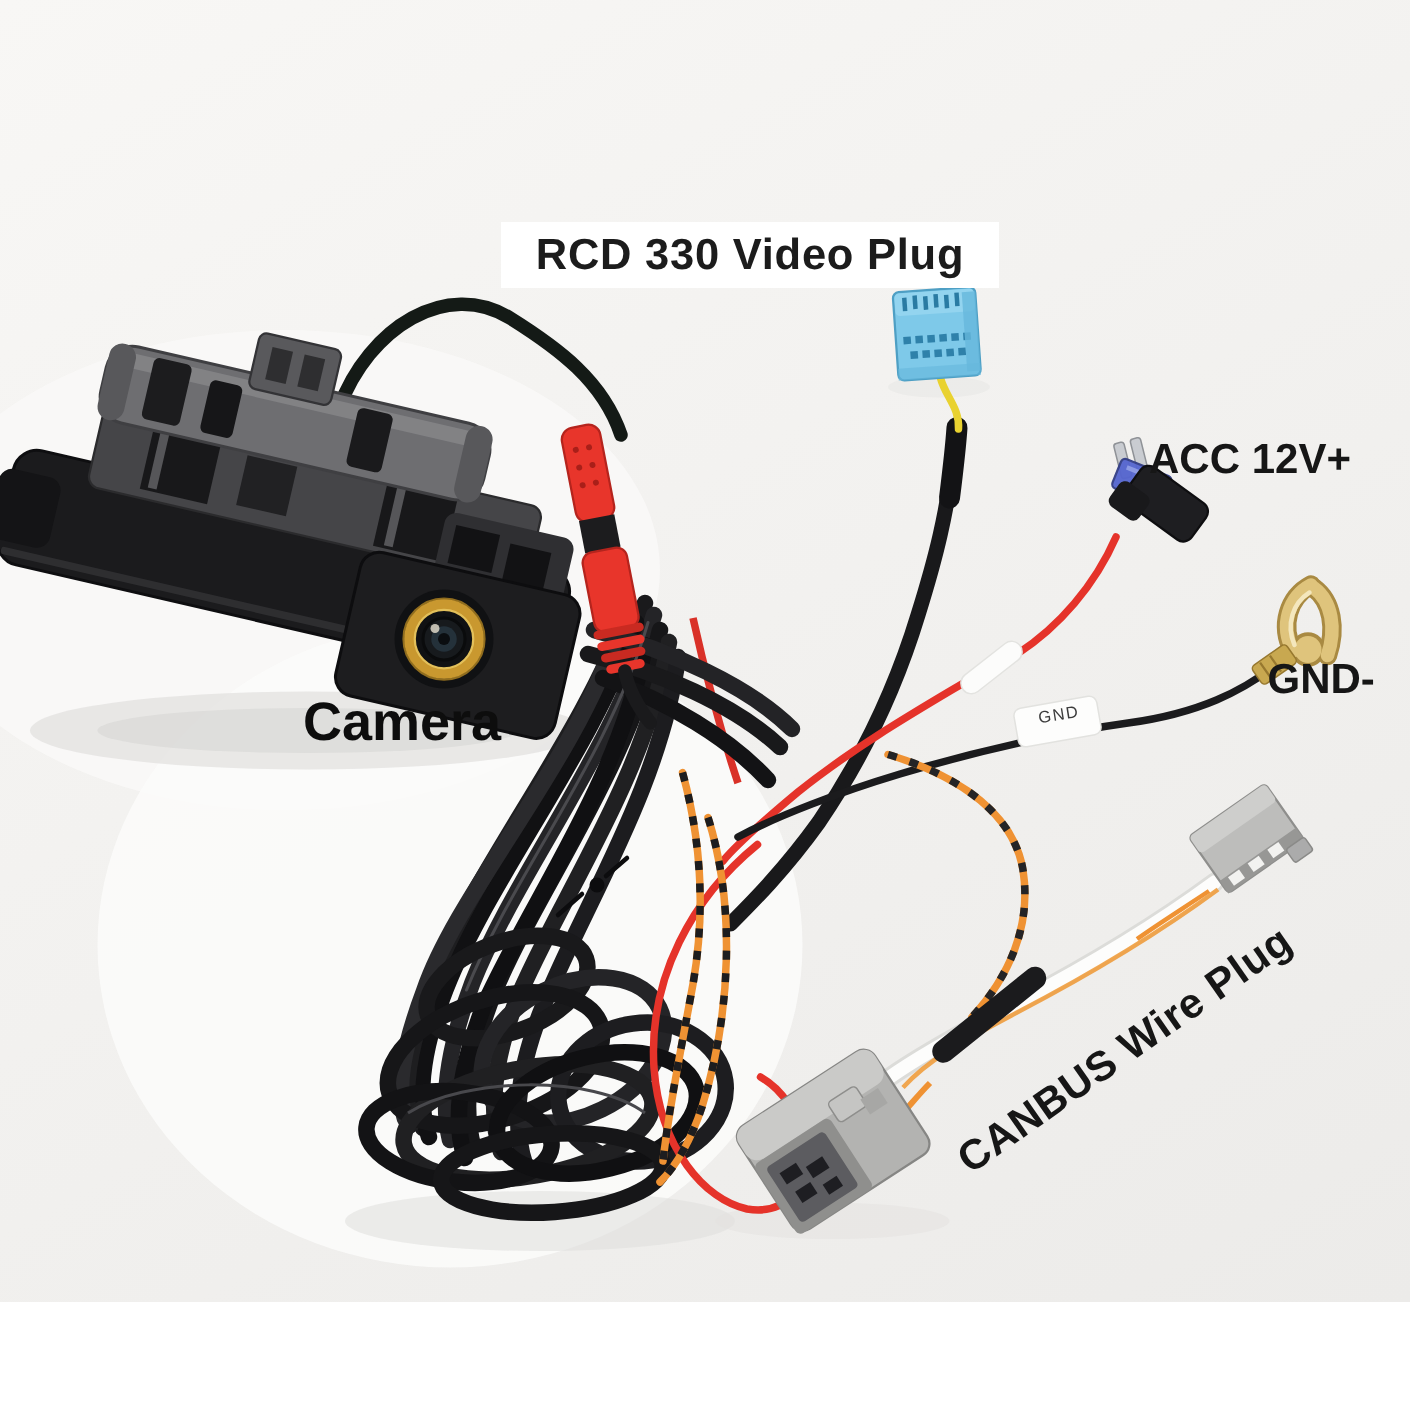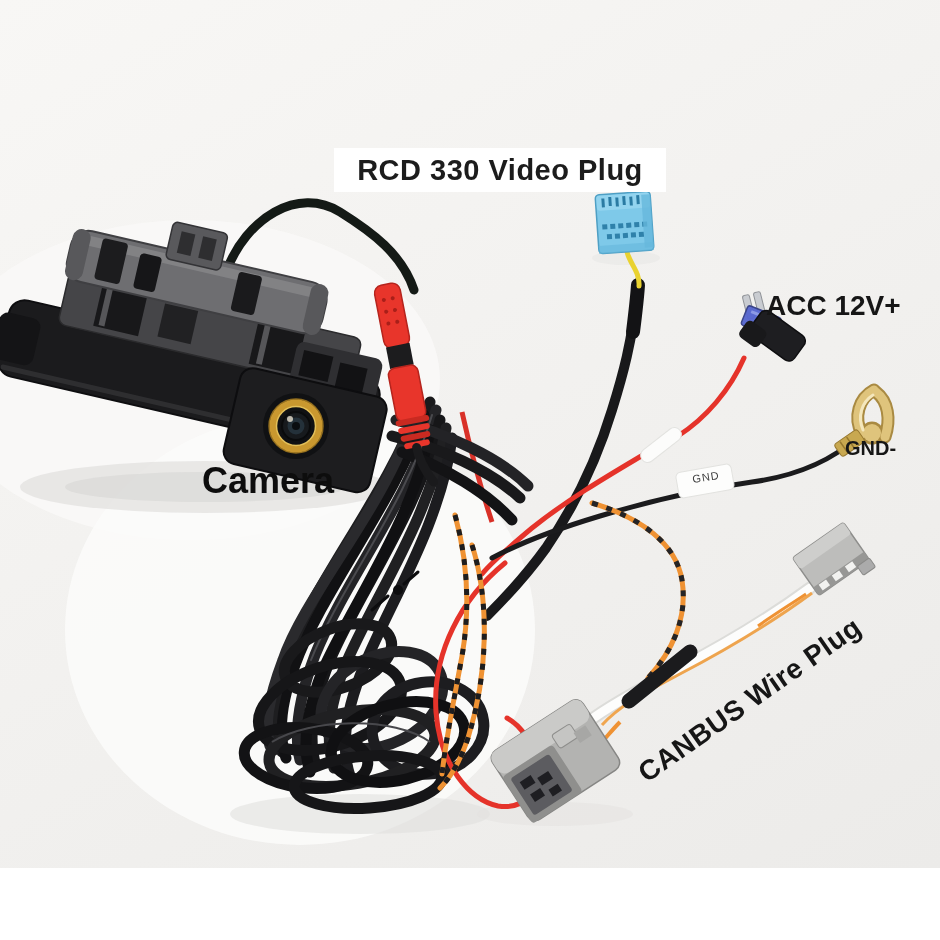--- a/index.html
+++ b/index.html
@@ -10,21 +10,21 @@
   }
   .art{position:absolute;left:0;top:0;}
   .label{position:absolute;color:#161616;white-space:nowrap;}
   .label-rcd{
     left:334px;top:148px;width:332px;height:44px;background:#ffffff;
     display:flex;align-items:center;justify-content:center;
     font-size:29px;font-weight:600;letter-spacing:.5px;color:#1c1c1c;
   }
   .label-camera{left:202px;top:460px;font-size:36px;font-weight:800;color:#0d0d0d;}
   .label-acc{left:766px;top:290px;font-size:28px;font-weight:600;}
-  .label-gnd{left:845px;top:437px;font-size:20px;font-weight:600;}
+  .label-gnd{left:845px;top:437px;font-size:28px;font-weight:600;}
   .label-canbus{
     left:600px;top:684px;width:300px;text-align:center;
     font-size:28px;font-weight:600;letter-spacing:.5px;
     transform:rotate(-35deg);
   }
   .label-gnd-sleeve{
     left:681px;top:471px;width:50px;text-align:center;
     font-size:11px;font-weight:500;letter-spacing:1px;color:#3c3c3c;
     transform:rotate(-9deg);
   }

